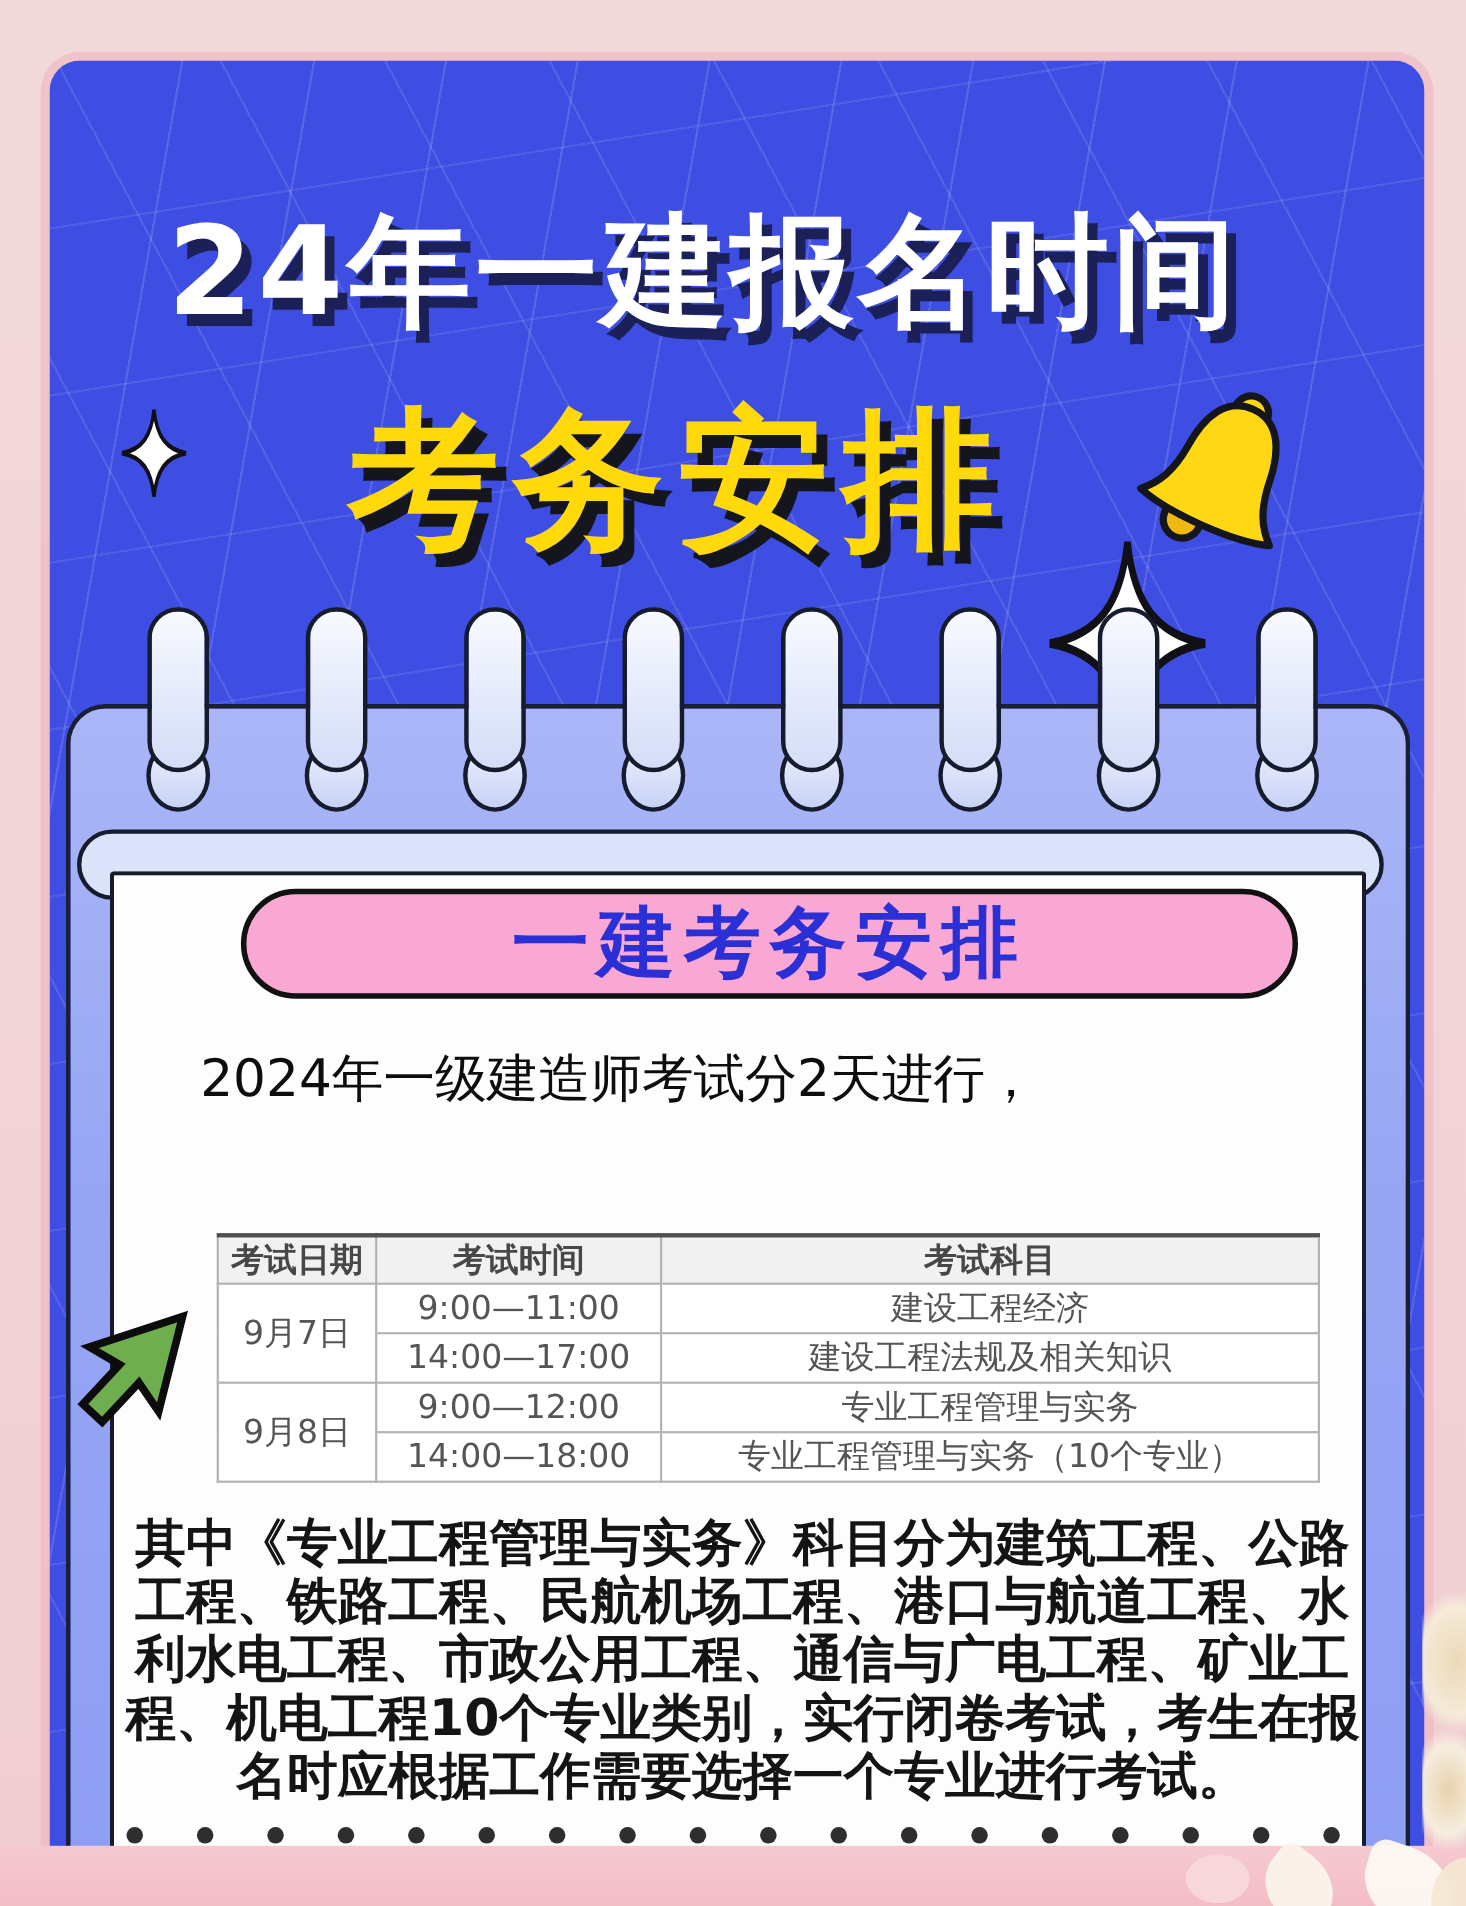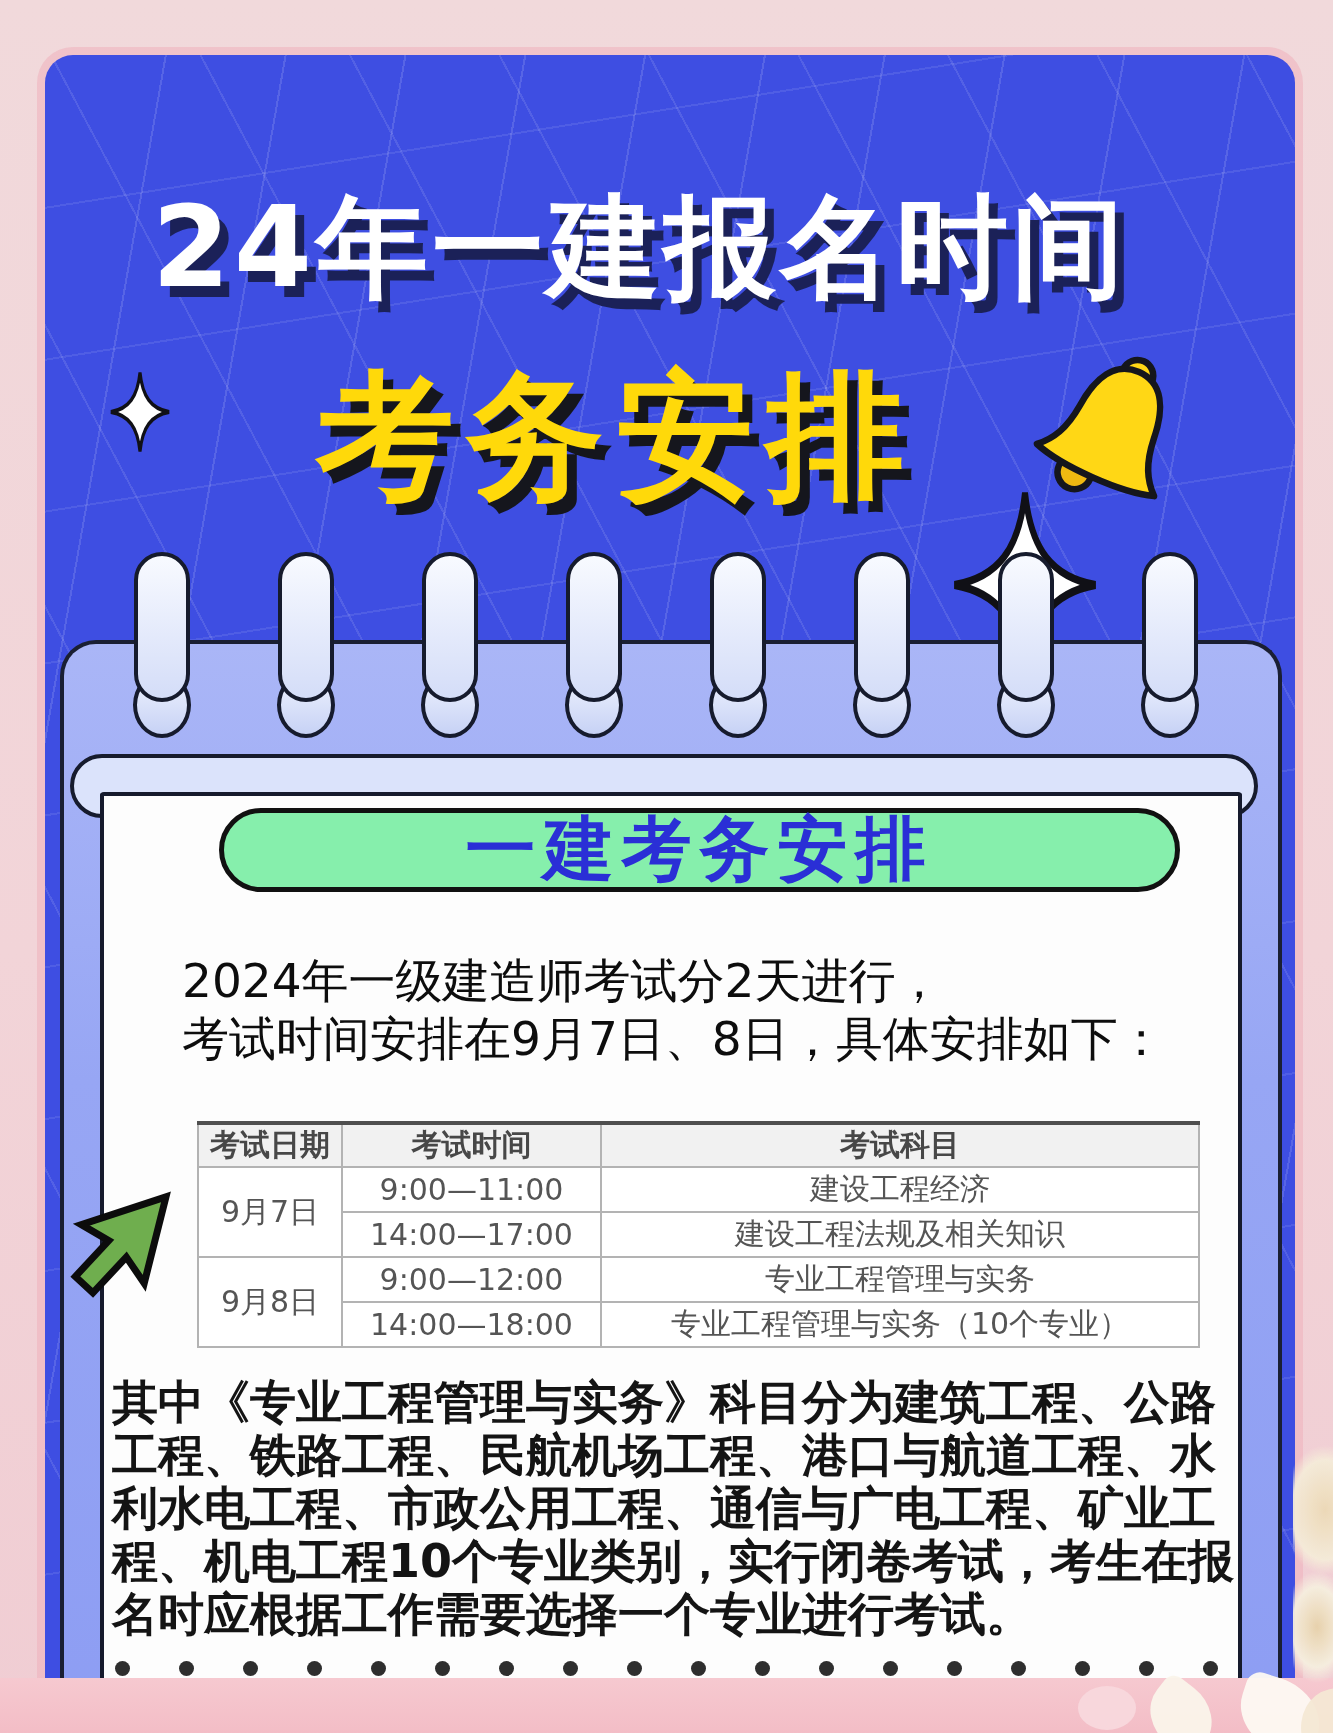--- a/index.html
+++ b/index.html
@@ -61,22 +61,22 @@
     background:#dbe3fb;border:4px solid #161b2d;box-sizing:border-box;z-index:5;
   }
   .white-card{
     left:100px;top:792px;width:1142px;height:941px;
     background:#fdfdfd;border:4px solid #161b2d;border-bottom:none;border-radius:4px;
     box-sizing:border-box;z-index:6;
   }
 
   
   .badge{
-    left:219px;top:808px;width:961px;height:84px;border-radius:52px;
-    background:#86efac;border:5px solid #111;box-sizing:border-box;
+    left:219px;top:808px;width:961px;height:100px;border-radius:52px;
+    background:#f9a8d4;border:5px solid #111;box-sizing:border-box;
     display:flex;align-items:center;justify-content:center;
     z-index:7;
   }
   .badge span{
     font-size:70px;font-weight:900;color:#2a2fd6;letter-spacing:8px;white-space:nowrap;
   }
 
   
   .intro{left:182px;top:952px;width:1040px;z-index:7;
     font-size:47px;font-weight:400;color:#0d0d0d;line-height:58px;white-space:nowrap;}
@@ -90,21 +90,21 @@
   }
   table.sched-t th,table.sched-t td{
     border:2px solid #b3b3b3;text-align:center;padding:0;overflow:hidden;white-space:nowrap;
   }
   table.sched-t th{height:40px;background:#f1f1f1;font-weight:700;color:#474747;}
   table.sched-t td{height:43px;font-weight:400;color:#555;}
   .col-date{width:144px;}.col-time{width:259px;}.col-subj{width:598px;}
 
   
   .para{left:112px;top:1376px;width:1126px;z-index:7;
-    font-size:46px;font-weight:700;color:#141414;line-height:53px;text-align:left;}
+    font-size:46px;font-weight:700;color:#141414;line-height:53px;text-align:center;}
 
   
   .cursor-arrow{left:48px;top:1168px;z-index:9;}
 
   
   .dot{width:15px;height:15px;border-radius:50%;background:#2e2e2e;top:1661px;z-index:7;}
 
   
   .pink-strip{
     left:0;top:1678px;width:1333px;height:55px;z-index:10;
@@ -181,21 +181,20 @@
 
 <div class="abs lightbar"></div>
 <div class="abs white-card"></div>
 
 <div class="abs badge">
   <span>一建考务安排</span>
 </div>
 
 <div class="abs intro">
   <div>2024年一级建造师考试分2天进行，</div>
-  <div>考试时间安排在9月7日、8日，具体安排如下：</div>
 </div>
 
 <div class="abs sched">
   <table class="sched-t">
     <colgroup>
         <col class="col-date">
         <col class="col-time">
         <col class="col-subj">
       </colgroup>
     <tbody>

